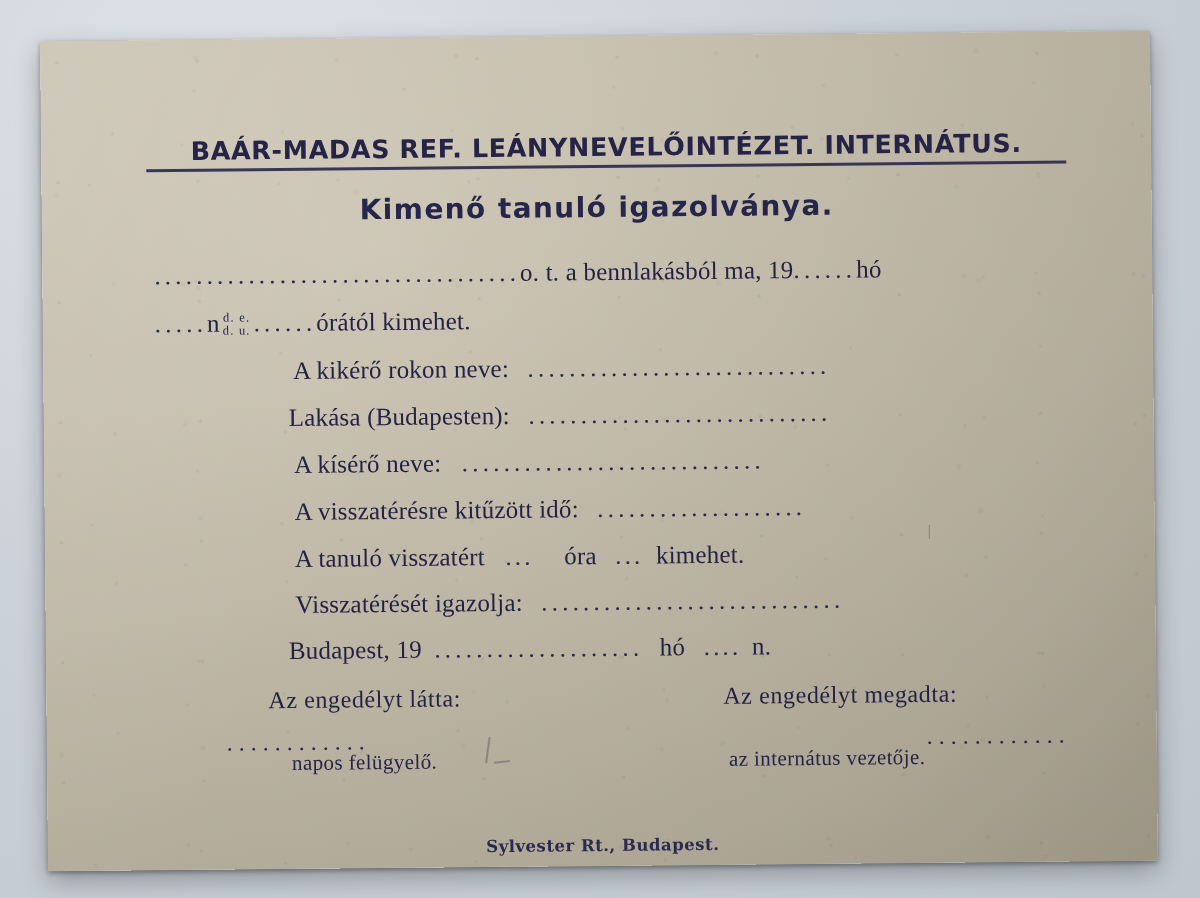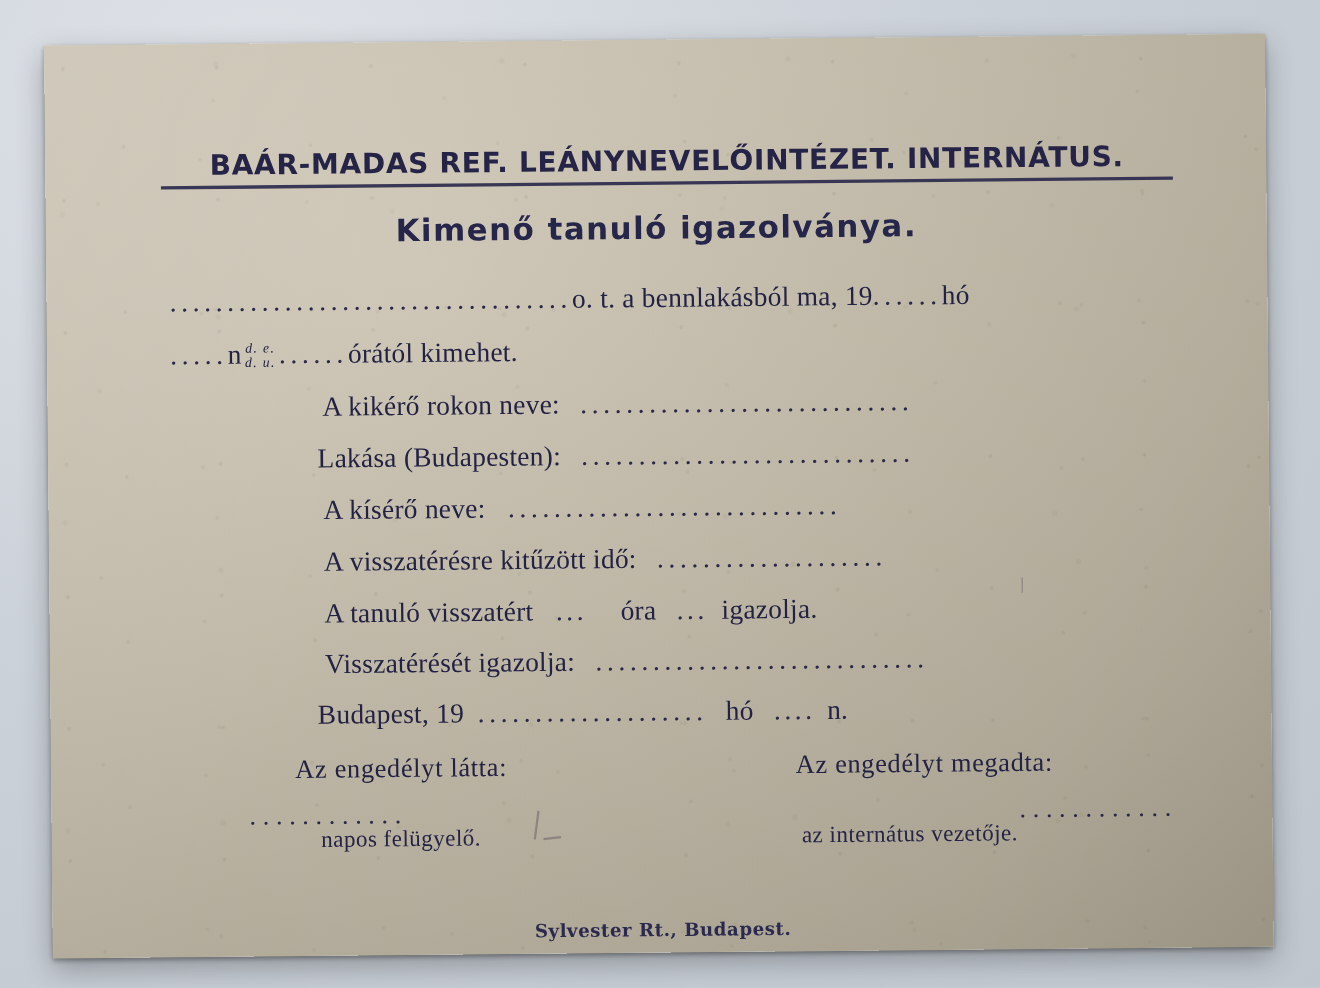--- a/index.html
+++ b/index.html
@@ -122,21 +122,20 @@
   .small-de {
     display: inline-block;
     vertical-align: middle;
     font-size: 12.5px;
     line-height: 1.08;
     text-align: center;
     letter-spacing: 1.2px;
     position: relative;
     top: -1px;
     margin: 0 3px;
-    font-style: italic;
   }
 
   .sig-label {
     position: absolute;
     font-family: "Liberation Serif", serif;
     font-size: 24px;
     color: #232243;
     letter-spacing: 0.6px;
     white-space: nowrap;
   }
@@ -220,21 +219,21 @@
     <div class="line" style="left:250px; top:459px;">
       <span>A visszatérésre kitűzött idő:</span>
       <span class="dots" style="margin-left:12px">....................</span>
     </div>
 
     <div class="line" style="left:250px; top:506px;">
       <span>A tanuló visszatért</span>
       <span class="dots dots-tight" style="margin-left:14px">...</span>
       <span style="margin-left:24px">óra</span>
       <span class="dots dots-tight" style="margin-left:12px">...</span>
-      <span style="margin-left:6px">igazolja.</span>
+      <span style="margin-left:6px">kimehet.</span>
     </div>
 
     <div class="line" style="left:250px; top:552px;">
       <span>Visszatérését igazolja:</span>
       <span class="dots" style="margin-left:12px">.............................</span>
     </div>
 
     <div class="line" style="left:243px; top:598px;">
       <span>Budapest, 19</span>
       <span class="dots" style="margin-left:6px">....................</span>

